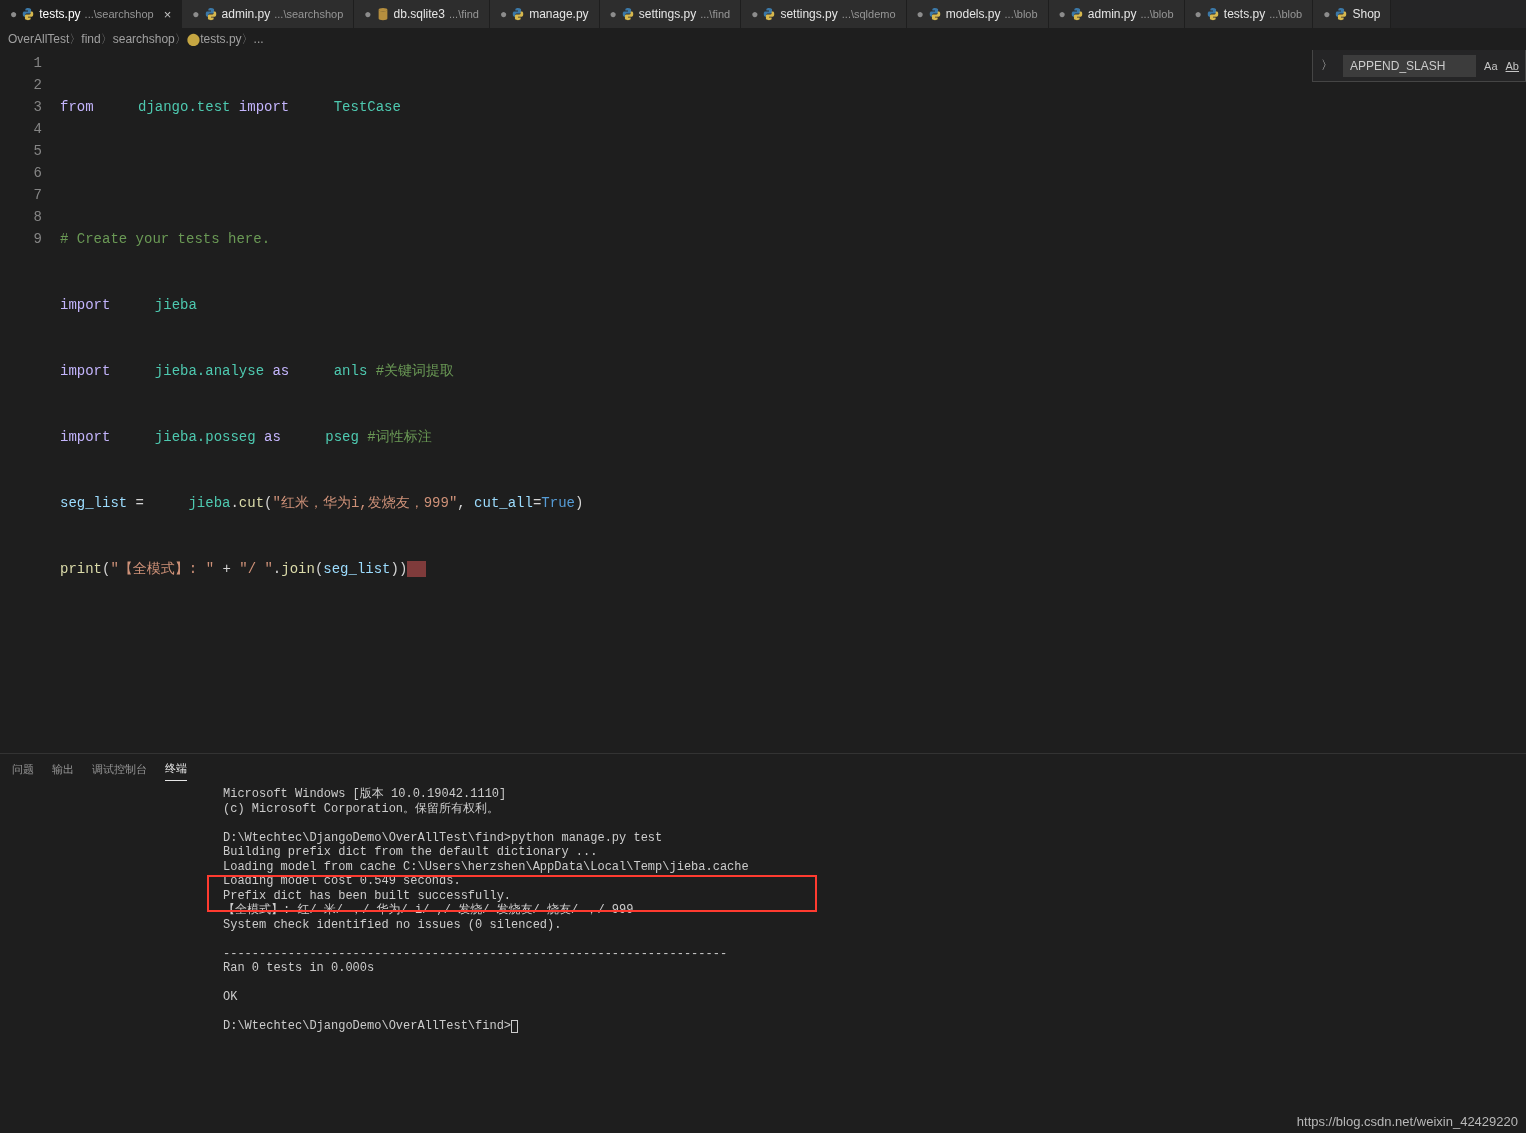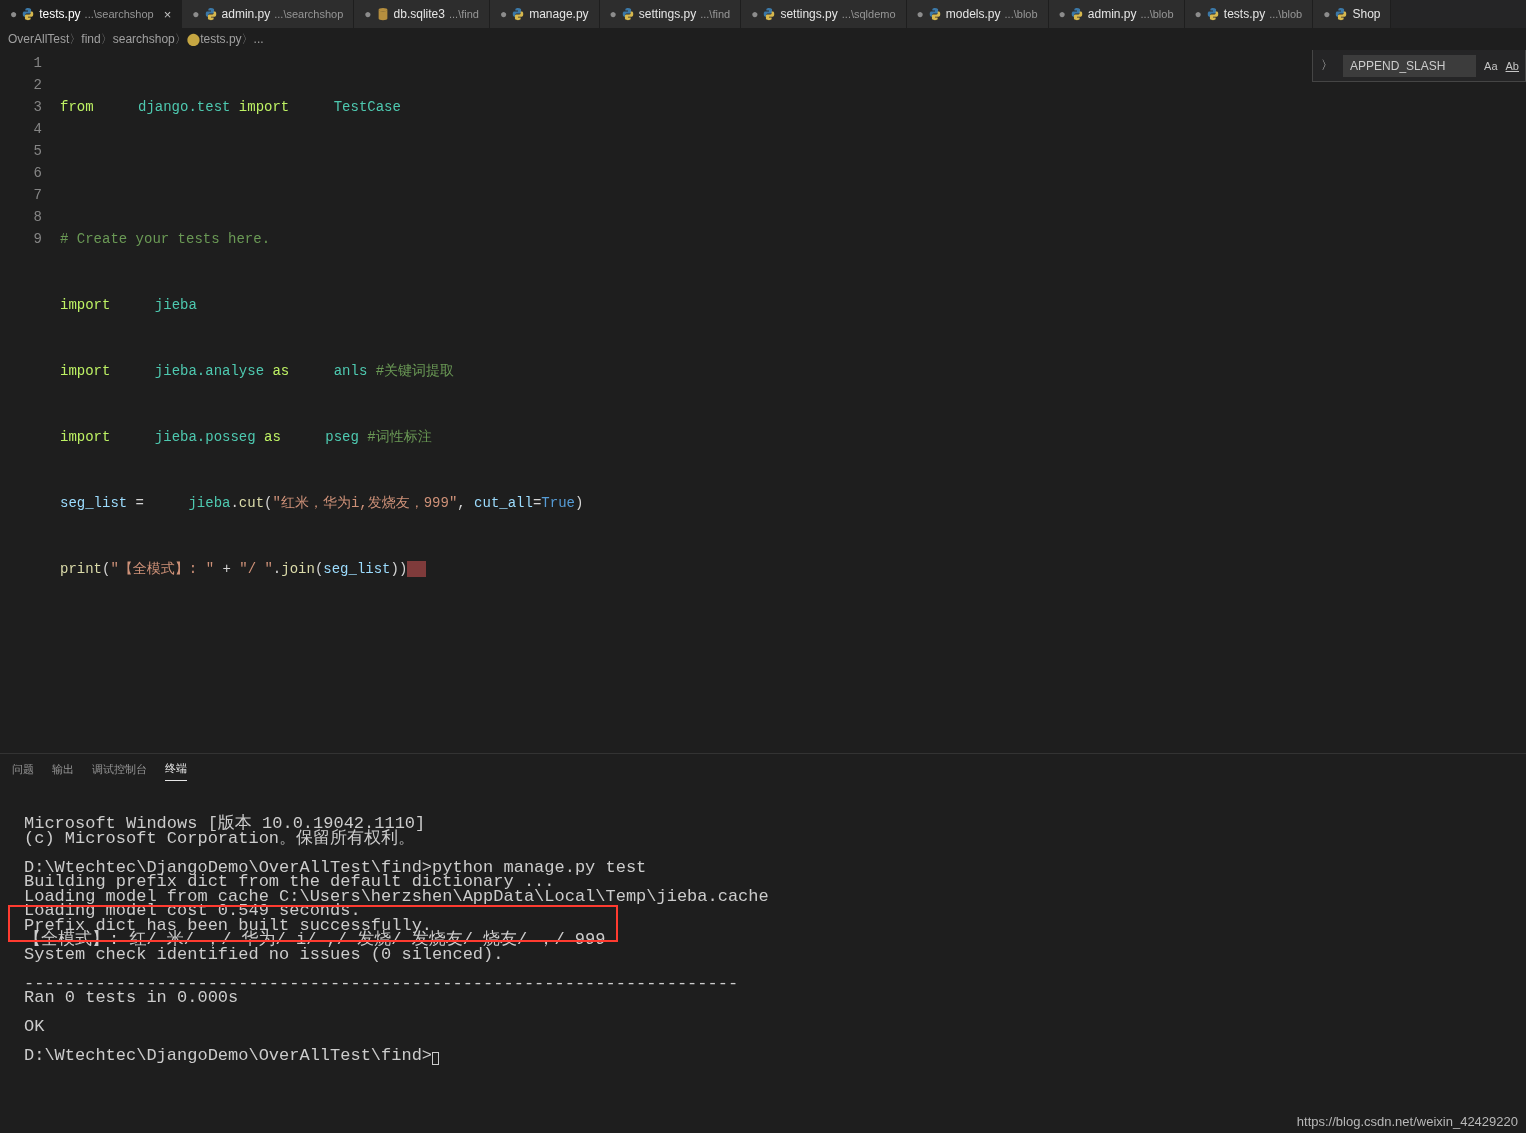--- a/index.html
+++ b/index.html
@@ -22,43 +22,43 @@
 .breadcrumbs { display:flex; align-items:center; height:22px; padding:0 8px; background:#1e1e1e; color:#a0a0a0; font-family:"Segoe UI",Tahoma,sans-serif; font-size:12px; gap:0; flex-shrink:0; }
 .breadcrumbs .sep { color:#7a7a7a; }
 .breadcrumbs .crumb-icon { color:#c5a642; }
 
 
 .editor-wrap { position:relative; flex:1; background:#1e1e1e; overflow:hidden; }
 .editor { position:absolute; inset:0; display:flex; }
 .gutter { width:60px; text-align:right; padding-right:18px; color:#858585; line-height:22px; font-size:14px; padding-top:2px; user-select:none; }
 .code { flex:1; line-height:22px; font-size:14px; padding-top:2px; white-space:pre; }
 .code .line { height:22px; }
-.tok-kw { color:#bef264; }
+.tok-kw { color:#c4b5fd; }
 .tok-mod { color:#4ec9b0;margin-left:36px; }
 .tok-id { color:#9cdcfe; }
 .tok-fn { color:#dcdcaa; }
 .tok-str { color:#ce9178; }
 .tok-cmt { color:#6a9955; }
 .tok-op { color:#d4d4d4; }
 .tok-const { color:#569cd6; }
 .tok-punct { color:#d4d4d4; }
 .line-sel { background:#7f3b3b; padding:0 1px; }
 
 
 .find { position:absolute; top:0; right:0; height:32px; background:#252526; border:1px solid #454545; border-top:none; display:flex; align-items:center; padding:0 6px; gap:8px; font-family:"Segoe UI",Tahoma,sans-serif; font-size:12px; color:#cccccc; }
 .find .chev { color:#c5c5c5; padding:0 2px; cursor:pointer; }
 .find input { background:#3c3c3c; border:1px solid #3c3c3c; color:#cccccc; height:22px; padding:0 6px; width:133px; font-family:inherit; font-size:12px; outline:none; }
 .find .ico { color:#c5c5c5; cursor:pointer; font-size:11px; }
 
 
-.panel { height:380px; background:#1e1e1e; border-top:1px solid #333; display:flex; flex-direction:column; flex-shrink:0; }
+.panel { height:380px; background:#1e1e1e; border-top:1px solid #333; display:flex; flex-direction:row; flex-shrink:0; }
 .panel-tabs { display:flex; height:30px; padding:0 12px; gap:18px; align-items:center; font-family:"Segoe UI","Microsoft YaHei",sans-serif; font-size:11px; color:#969696; }
 .panel-tabs .pt { cursor:pointer; padding:4px 0; }
 .panel-tabs .pt.active { color:#e7e7e7; border-bottom:1px solid #e7e7e7; }
-.terminal { flex:1; padding:4px 24px; font-size:17px; line-height:14.5px; color:#cccccc; white-space:pre; overflow:hidden; position:relative; }
+.terminal { flex:1; padding:4px 24px; font-size:12px; line-height:14.5px; color:#cccccc; white-space:pre; overflow:hidden; position:relative; }
 .terminal .tline { height:14.5px; }
 .hl-box { position:absolute; border:2px solid #ff3b30; pointer-events:none; }
 .term-cursor { display:inline-block; width:7px; height:13px; border:1px solid #cccccc; vertical-align:text-bottom; }
 
 
 .watermark { position:absolute; right:8px; bottom:4px; color:#b8b8b8; font-family:"Segoe UI",Tahoma,sans-serif; font-size:13px; }
 </style>
 </head>
 <body>
 

